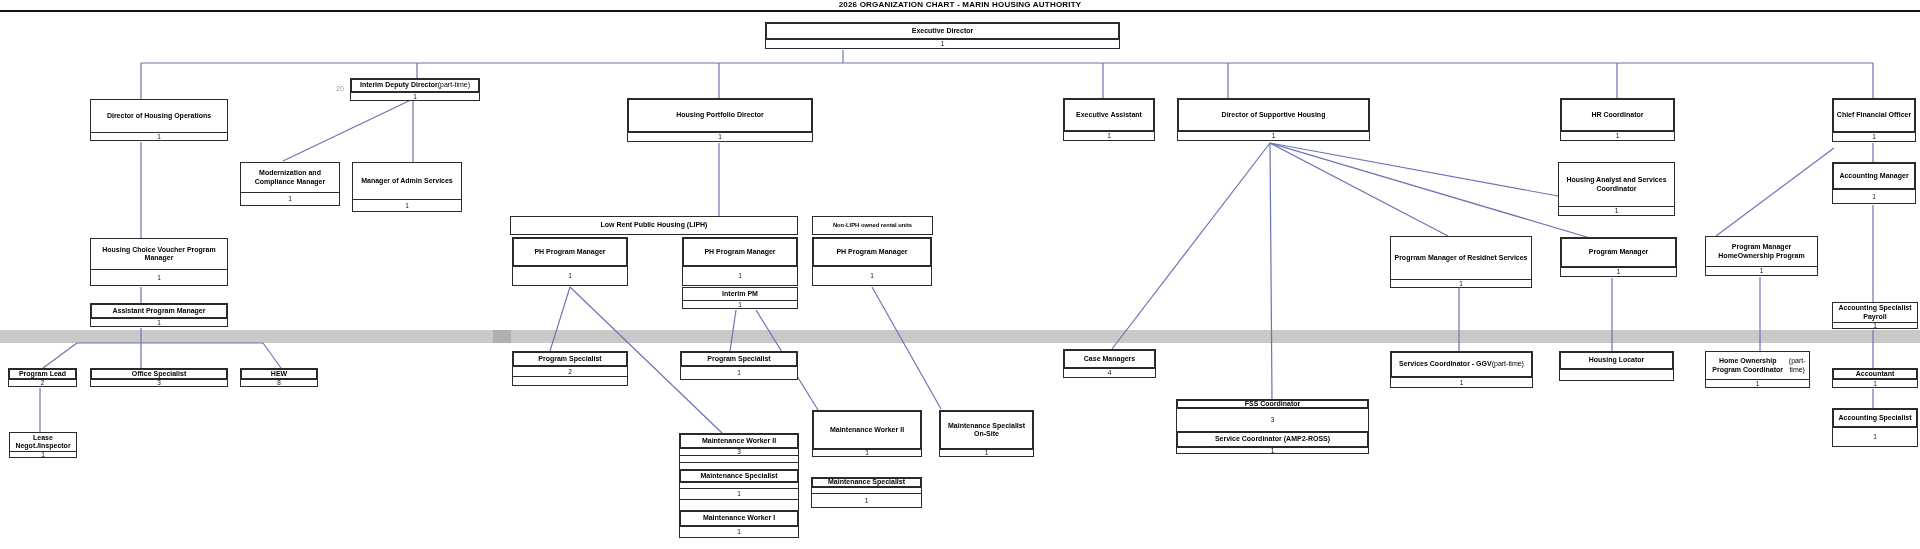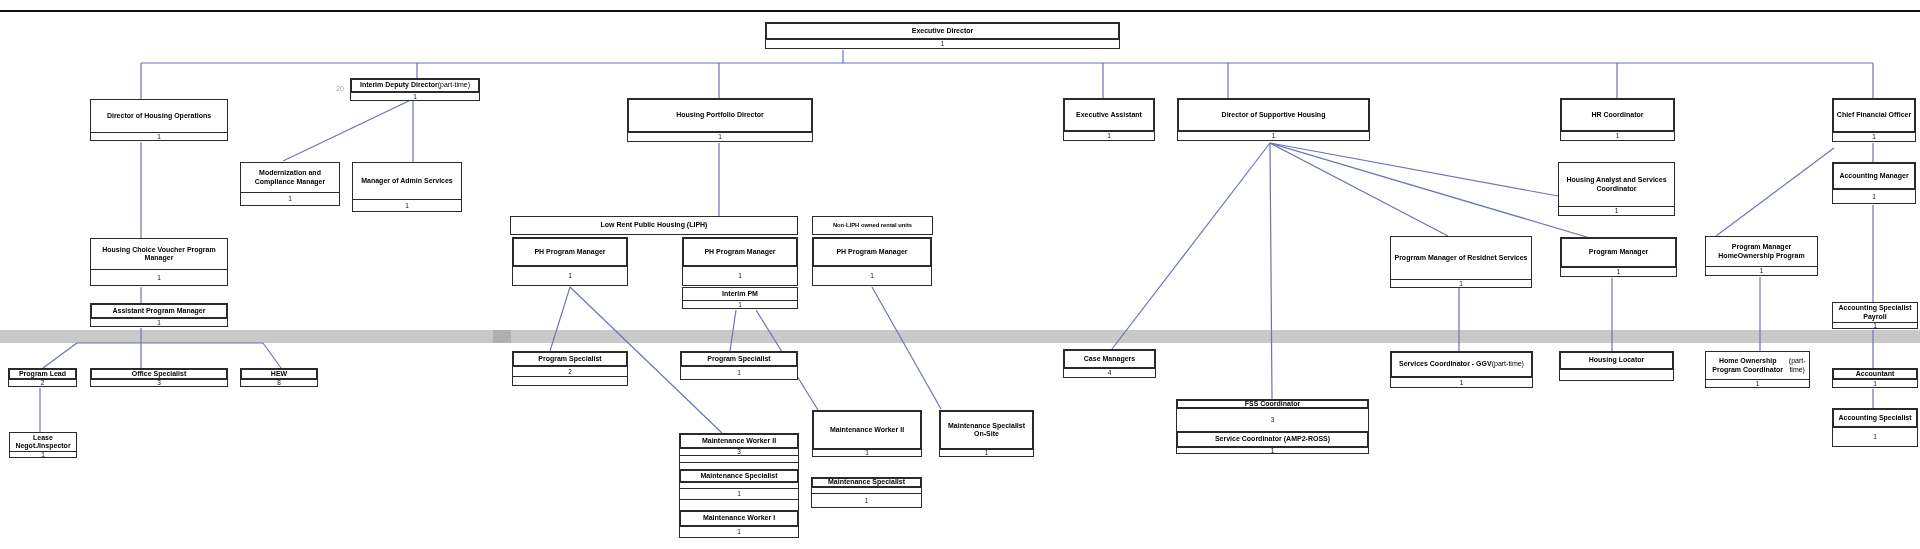--- a/index.html
+++ b/index.html
@@ -26,20 +26,21 @@
   .row.lbl.small{font-size:5.8px;}
   .row.val{font-size:6.5px;color:#111;}
   .row.b{border-width:2px;z-index:2;}
   .row .sfx{font-weight:normal;}
   .note{position:absolute;font-size:7px;color:#a0a0a0;}
 </style>
 </head>
 <body>
 
 <div id="stage">
+  <div class="chart-title">2026 ORGANIZATION CHART - MARIN HOUSING AUTHORITY</div>
   <div class="title-rule"></div>
   <div class="band"></div>
   <div class="band-dark" id="band-dark" style="left: 493px; width: 18px;"></div>
   <svg class="wires" id="wires" width="1920" height="549">
       <line x1="843" y1="50" x2="843" y2="63" stroke="#6b74b4" stroke-width="1.2"></line>
       <line x1="141" y1="63" x2="1873" y2="63" stroke="#6b74b4" stroke-width="1.2"></line>
       <line x1="141" y1="63" x2="141" y2="99" stroke="#6b74b4" stroke-width="1.2"></line>
       <line x1="417" y1="63" x2="417" y2="78" stroke="#6b74b4" stroke-width="1.2"></line>
       <line x1="719" y1="63" x2="719" y2="98" stroke="#6b74b4" stroke-width="1.2"></line>
       <line x1="1103" y1="63" x2="1103" y2="98" stroke="#6b74b4" stroke-width="1.2"></line>

